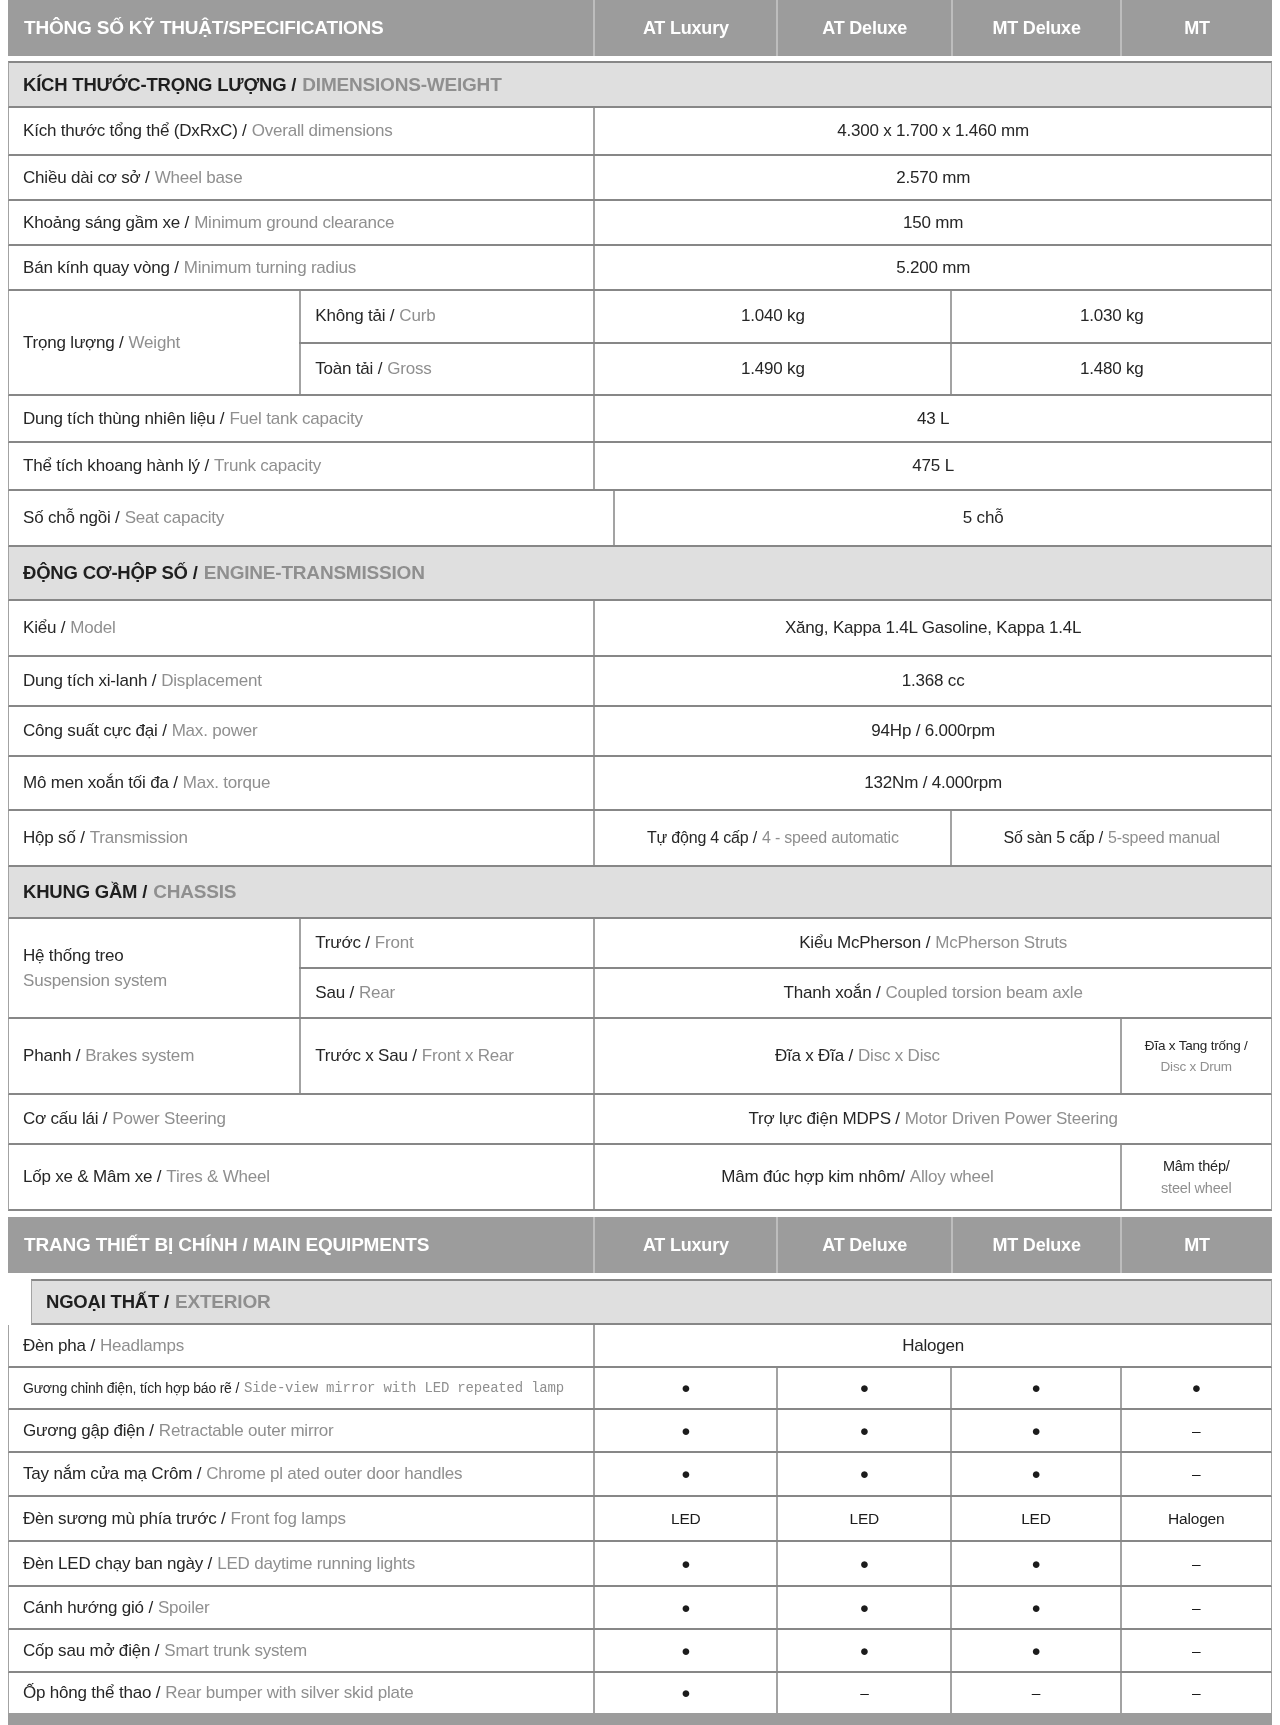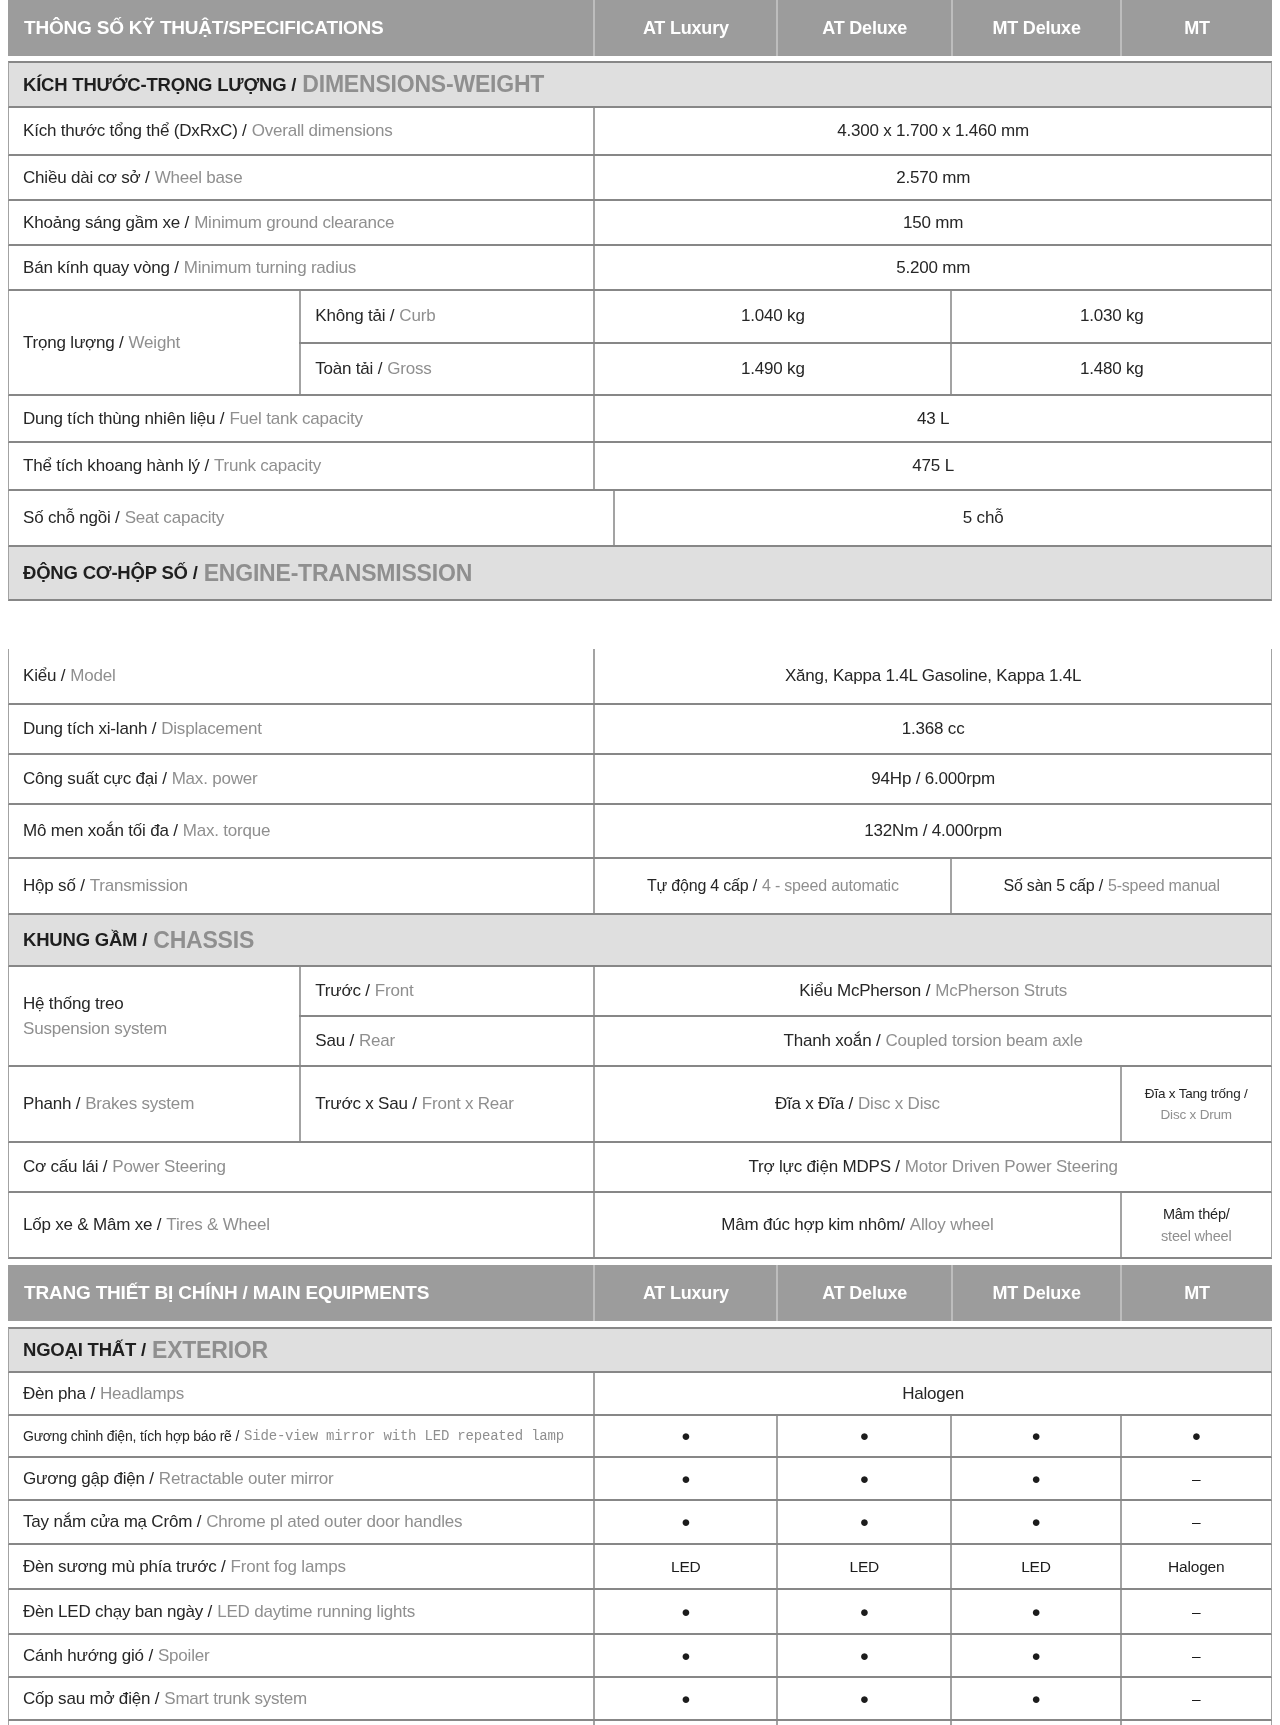--- a/index.html
+++ b/index.html
@@ -20,21 +20,21 @@
             font-weight:700;font-size:19px;}
   .th-col{display:flex;align-items:center;justify-content:center;color:#fff;
           font-weight:700;font-size:18px;border-left:2px solid var(--header-sep);}
   .gap{height:5px;background:#fff;}
 
   
   .sec{background:var(--section-bg);display:flex;align-items:center;padding-left:14px;gap:6px;
        border-top:2px solid var(--line);border-bottom:2px solid var(--line);
        border-left:1px solid var(--vline);border-right:1px solid var(--vline);}
   .sec .svi{font-weight:700;font-size:18.5px;color:#1f1f1f;}
-  .sec .sen{font-weight:700;font-size:23px;color:var(--text-gray);}
+  .sec .sen{font-weight:700;font-size:19px;color:var(--text-gray);}
 
   
   .row5,.row6{display:grid;border-bottom:2px solid var(--line);
        border-left:1px solid var(--vline);border-right:1px solid var(--vline);background:#fff;}
   .row5{grid-template-columns:46.3% 14.5% 13.8% 13.4% 12%;}
   .row6{grid-template-columns:23% 23.3% 14.5% 13.8% 13.4% 12%;}
   .group{display:flex;border-bottom:2px solid var(--line);
        border-left:1px solid var(--vline);border-right:1px solid var(--vline);background:#fff;}
   .cell{display:flex;align-items:center;min-width:0;}
   .lab{padding-left:14px;padding-right:6px;gap:5px;flex-wrap:wrap;}
@@ -187,21 +187,21 @@
     <div class="cell val sp4">
       <span class="vvi">5 chỗ</span>
     </div>
   </div>
 
   <div class="sec" style="height:54px;border-top:none;">
     <span class="svi">ĐỘNG CƠ-HỘP SỐ /</span>
     <span class="sen">ENGINE-TRANSMISSION</span>
   </div>
 
-  <div class="row5" style="height:56px;margin-top:48px;">
+  <div class="row5" style="height:56px;">
     <div class="cell lab">
       <span class="lvi">Kiểu /</span>
       <span class="len">Model</span>
     </div>
     <div class="cell val sp4">
       <span class="vvi">Xăng, Kappa 1.4L Gasoline, Kappa 1.4L</span>
     </div>
   </div>
 
   <div class="row5" style="height:50px;">
@@ -332,21 +332,21 @@
 
   <div class="thead">
     <div class="th-title">TRANG THIẾT BỊ CHÍNH / MAIN EQUIPMENTS</div>
     <div class="th-col">AT Luxury</div>
     <div class="th-col">AT Deluxe</div>
     <div class="th-col">MT Deluxe</div>
     <div class="th-col">MT</div>
   </div>
   <div class="gap" style="height:6px;"></div>
 
-  <div class="sec" style="height:46px;">
+  <div class="sec" style="height:46px;margin-left:23px;">
     <span class="svi">NGOẠI THẤT /</span>
     <span class="sen">EXTERIOR</span>
   </div>
 
   <div class="row5" style="height:43px;">
     <div class="cell lab">
       <span class="lvi">Đèn pha /</span>
       <span class="len">Headlamps</span>
     </div>
     <div class="cell val sp4">

